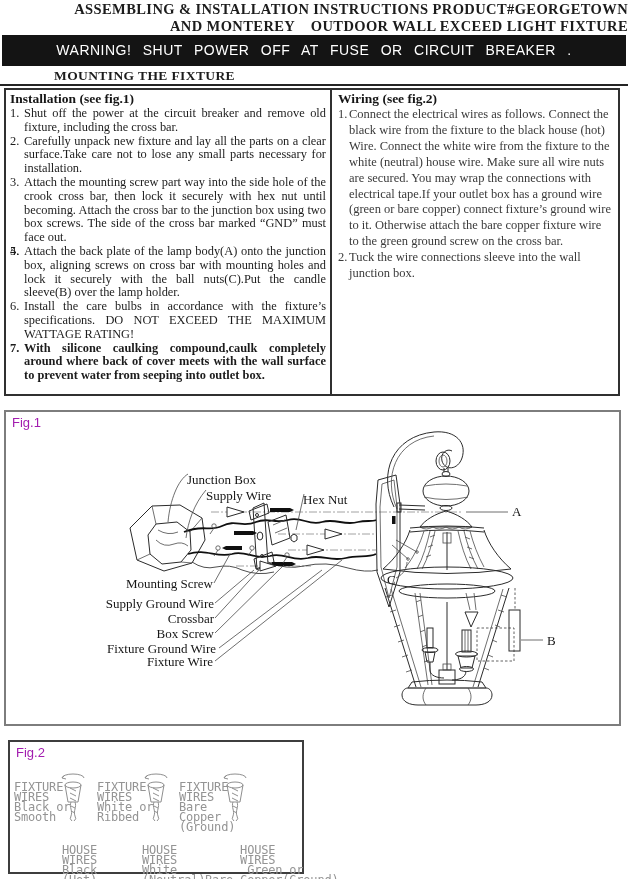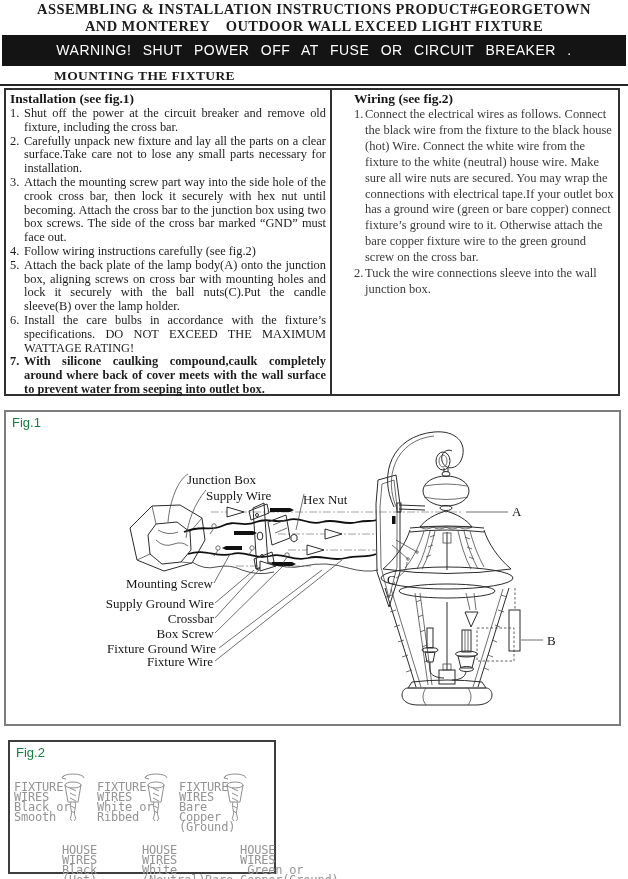--- a/index.html
+++ b/index.html
@@ -1,43 +1,43 @@
 <!DOCTYPE html>
 <html><head>
 <meta charset="utf-8">
 <style>
   html,body{margin:0;padding:0;background:#fff;}
   .page{position:relative;width:628px;height:879px;background:#fff;overflow:hidden;
         font-family:"Liberation Serif",serif;color:#1c1c1c;}
   .title{position:absolute;top:1px;left:0;right:0;text-align:center;
          font-weight:bold;font-size:14.5px;line-height:16.5px;letter-spacing:.4px;}
-  .title-line{white-space:pre;}
+  .title-line{white-space:pre;text-align:right;}
   .warning{position:absolute;top:35px;left:2px;right:2px;height:31px;background:#141414;
            color:#fff;font-family:"Liberation Sans",sans-serif;font-weight:normal;
            font-size:14px;line-height:31px;text-align:center;word-spacing:7px;letter-spacing:.5px;}
   .section-heading{position:absolute;top:68px;left:6px;font-weight:bold;font-size:13.5px;
                    letter-spacing:.4px;margin-left:48px;}
   .heading-rule{position:absolute;top:84px;left:0;width:628px;height:0;border-top:2px solid #242424;}
   .itable{position:absolute;top:88px;left:4px;width:616px;height:308px;border:2px solid #303030;
           box-sizing:border-box;display:flex;}
   .col{box-sizing:border-box;}
   .col-left{width:326px;border-right:2px solid #303030;padding:1px 4px 0 4px;}
-  .col-right{flex:1;padding:1px 4px 0 22px;color:#3a3a3a;}
+  .col-right{flex:1;padding:1px 4px 0 6px;color:#3a3a3a;}
   .col-heading{font-weight:bold;font-size:13.5px;line-height:16px;color:#161616;}
   ol{margin:0;padding:0;list-style:none;}
   .col-left li{position:relative;font-size:12.4px;line-height:13.8px;text-align:justify;
                padding-left:14px;}
   .col-right li{position:relative;font-size:12.5px;line-height:15.9px;padding-left:11px;}
   li .num{position:absolute;left:0;top:0;}
   li .b{font-weight:bold;}
   .figbox{position:absolute;box-sizing:border-box;background:#fff;}
   .fig1{top:410px;left:4px;width:617px;height:316px;border:2px solid #7d7d7d;}
-  .fig2{top:740px;left:8px;width:268px;height:134px;border:2px solid #3d3d3d;}
+  .fig2{top:740px;left:8px;width:296px;height:134px;border:2px solid #3d3d3d;}
   .fig-label{position:absolute;top:3px;left:6px;font-family:"Liberation Sans",sans-serif;
-             font-size:13px;color:#15803d;}
+             font-size:13px;color:#a21caf;}
   .fig1 svg{position:absolute;left:0;top:0;}
   .wire-group{position:absolute;top:0;left:0;height:128px;}
   .wg-text{position:absolute;font-family:"DejaVu Sans Mono",monospace;font-size:12px;
            line-height:10px;letter-spacing:-.2px;color:#949494;white-space:pre;}
   .wg-icon{position:absolute;}
   
   .ln{stroke:#2b2b2b;stroke-width:1;fill:none;}
   .thin{stroke:#4a4a4a;stroke-width:.8;fill:none;}
   .wire{stroke:#101010;stroke-width:1.8;fill:none;}
   .gwire{stroke:#3a3a3a;stroke-width:.9;fill:none;}
@@ -62,21 +62,21 @@
   <div class="section-heading">MOUNTING THE FIXTURE</div>
   <div class="heading-rule"></div>
 
   <div class="itable">
     <div class="col col-left">
       <div class="col-heading">Installation (see fig.1)</div>
       <ol id="install-steps">
           <li><span class="num">1.</span><span>Shut off the power at the circuit breaker and remove old fixture, including the cross bar.</span></li>
           <li><span class="num">2.</span><span>Carefully unpack new fixture and lay all the parts on a clear surface.Take care not to lose any small parts necessary for installation.</span></li>
           <li><span class="num">3.</span><span>Attach the mounting screw part way into the side hole of the crook cross bar, then lock it securely with hex nut until becoming. Attach the cross bar to the junction box using two box screws. The side of the cross bar marked “GND” must face out.</span></li>
-          <li><span class="num">4.</span><span>Follow wiring instructions carefully (see fig.2)</span></li>
+          <li><span class="num">4.</span></li>
           <li><span class="num">5.</span><span>Attach the back plate of the lamp body(A) onto the junction box, aligning screws on cross bar with mounting holes and lock it securely with the ball nuts(C).Put the candle sleeve(B) over the lamp holder.</span></li>
           <li><span class="num">6.</span><span>Install the care bulbs in accordance with the fixture’s specifications. </span><span>DO NOT EXCEED THE MAXIMUM WATTAGE RATING!</span></li>
           <li><span class="num b">7.</span><span class="b">With silicone caulking compound,caulk completely around where back of cover meets with the wall surface to prevent water from seeping into outlet box.</span></li>
         </ol>
     </div>
     <div class="col col-right">
       <div class="col-heading">Wiring (see fig.2)</div>
       <ol id="wiring-steps">
           <li><span class="num">1.</span><span>Connect the electrical wires as follows. Connect the black wire from the fixture to the black house (hot) Wire. Connect the white wire from the fixture to the white (neutral) house wire. Make sure all wire nuts are secured. You may wrap the connections with electrical tape.If your outlet box has a ground wire (green or bare copper) connect fixture’s ground wire to it. Otherwise attach the bare copper fixture wire to the green ground screw on the cross bar.</span></li>
           <li><span class="num">2.</span><span>Tuck the wire connections sleeve into the wall junction box.</span></li>

